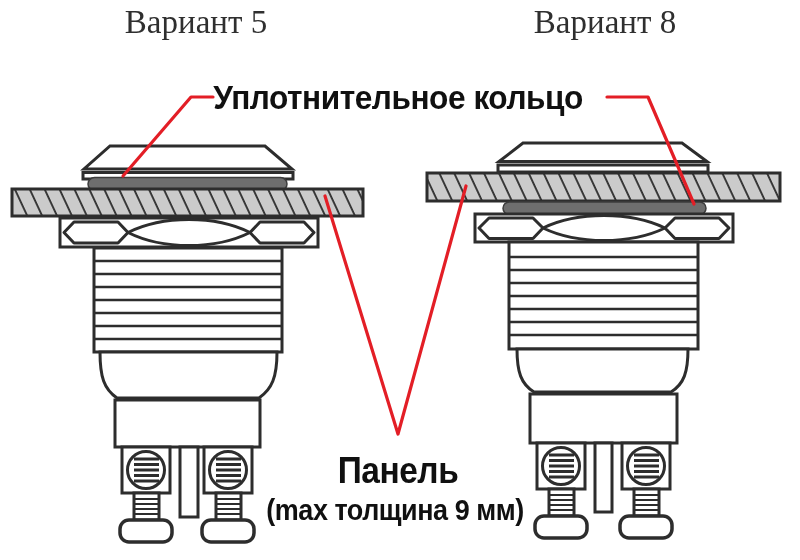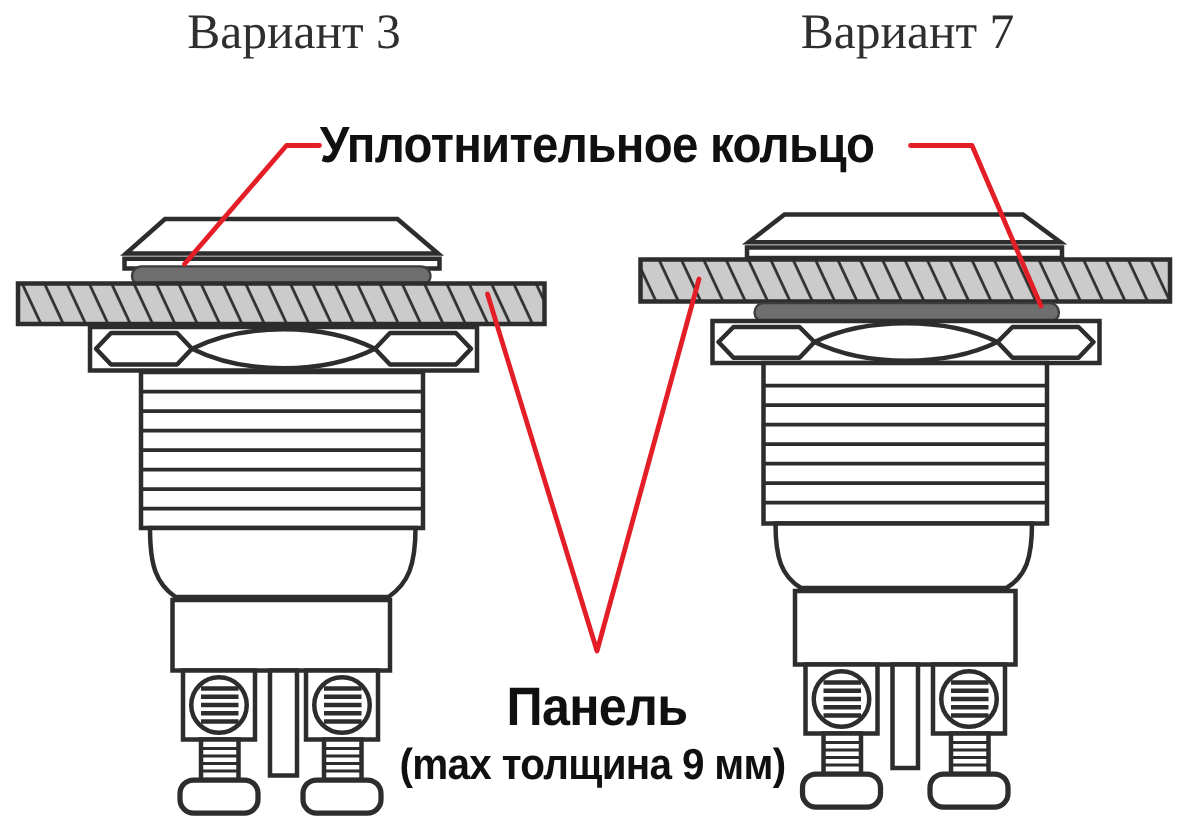--- a/index.html
+++ b/index.html
@@ -201,19 +201,19 @@
       </g>
     </g>
 
     <g fill="none" stroke-width="3.2" stroke-linecap="round" stroke-linejoin="round">
       <polyline points="213,97 191,97 123,176" stroke="#e31e26"></polyline>
       <polyline points="607,97 648,97 694,204" stroke="#e31e26"></polyline>
       <polyline points="325,196 398,434 466,186" stroke="#e31e26"></polyline>
     </g>
   </svg>
 
-  <div class="title" id="title-1">Вариант 3</div>
-  <div class="title" id="title-2">Вариант 7</div>
+  <div class="title" id="title-1">Вариант 5</div>
+  <div class="title" id="title-2">Вариант 8</div>
   <div class="label" id="ring-label">Уплотнительное кольцо</div>
   <div class="label" id="panel-label">Панель</div>
   <div class="label" id="panel-note">(max толщина 9 мм)</div>
 
 </div>
 
 </body></html>

